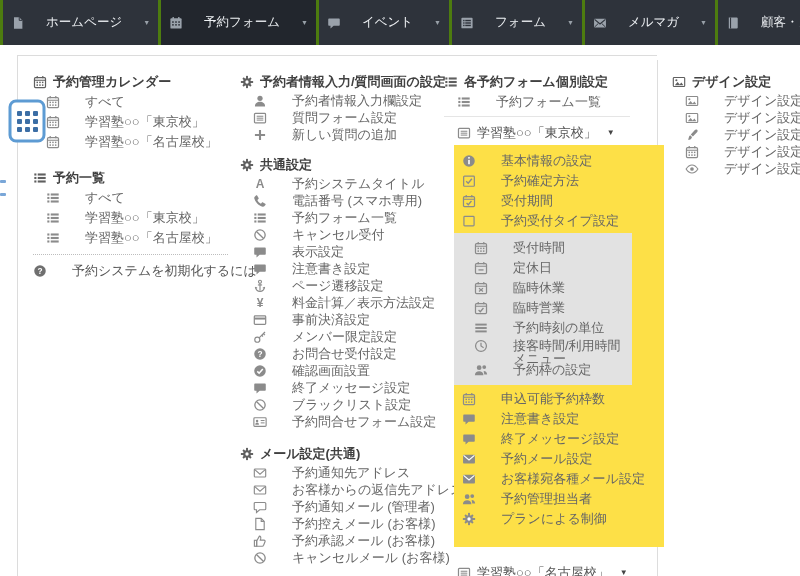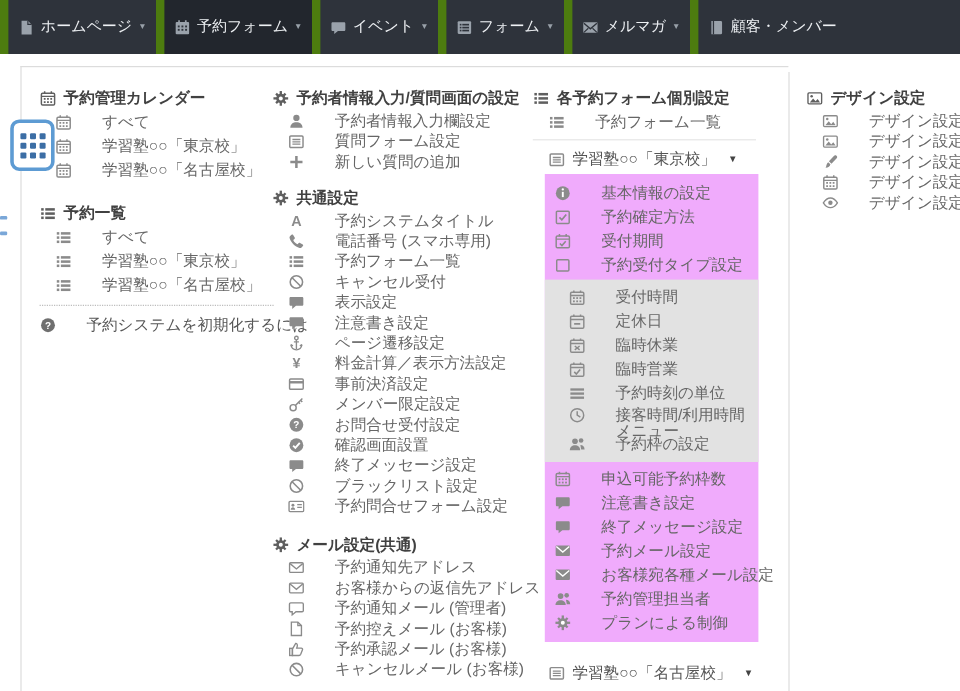--- a/index.html
+++ b/index.html
@@ -2,55 +2,55 @@
 <html><head>
 <meta charset="utf-8">
 <style>
   html,body{margin:0;padding:0;}
   #screen{position:relative;width:800px;height:576px;overflow:hidden;background:#fff;
     font-family:"Liberation Sans","DejaVu Sans",sans-serif;-webkit-font-smoothing:antialiased;}
   
   #navbar{position:absolute;left:0;top:0;width:800px;height:45px;background:#2e333b;display:flex;align-items:stretch;z-index:30;}
   #brand{display:flex;align-items:center;padding:0 8px 0 6px;cursor:pointer;}
   #brand .btxt{color:#f4f6f8;font-size:12.5px;font-weight:bold;letter-spacing:.5px;margin-left:7px;}
-  .nav-item{display:flex;align-items:center;padding:0 8px;border-left:7px solid #4d7c0f;cursor:pointer;}
+  .nav-item{display:flex;align-items:center;padding:0 8px;border-left:3px solid #4d7c0f;cursor:pointer;gap:16px;}
   .nav-item.active{background:#22262d;}
   .nav-item svg{width:14px;height:14px;color:#9aa2ab;flex:none;}
   .nav-item .nlb{color:#eef1f4;font-size:12.5px;margin:0 5px 0 5px;white-space:nowrap;}
   .caret{color:#98a0a8;font-size:7px;line-height:1;}
   
   #leftline{position:absolute;left:17px;top:55px;bottom:0;width:1px;background:#dcdcdc;}
   #topline{position:absolute;left:17px;top:55px;width:640px;height:1px;background:#dcdcdc;}
   #vdivider{position:absolute;left:657px;top:60px;bottom:0;width:1px;background:#ddd;}
   #bluecal{position:absolute;left:8px;top:97px;z-index:5;}
   .bfrag{position:absolute;left:0;width:6px;height:3px;background:#7aa7d8;border-radius:1px;}
   
   .col{position:absolute;top:72px;z-index:10;}
   #col1{left:33px;width:200px;}
-  #col2{left:227px;width:218px;}
+  #col2{left:240px;width:218px;}
   #col3{left:444px;width:190px;}
   #col4{left:672px;width:150px;}
   .row{display:flex;align-items:center;height:17px;font-size:13px;color:#666;cursor:pointer;white-space:nowrap;gap:19px;}
   .row .ic{width:14px;height:14px;margin-right:6px;color:#8b8b8b;flex:none;}
   .row .tic{width:14px;margin-right:6px;color:#8b8b8b;font-size:12px;font-weight:bold;text-align:center;flex:none;}
   .hdr{display:flex;align-items:center;height:20px;font-size:13px;font-weight:bold;color:#414141;white-space:nowrap;cursor:default;}
   .hdr .ic{width:14px;height:14px;margin-right:6px;color:#5f5f5f;flex:none;}
   #col1 .row{height:20px;}
   #col1 .sub, #col2 .sub, #col4 .sub{margin-left:13px;}
   .mt12{margin-top:12px;} .mt14{margin-top:14px;} .mt16{margin-top:16px;}
   .dotted{border-top:1px dotted #bdbdbd;height:0;width:195px;margin-top:6px;}
   #col1 .foot{margin-top:6px;color:#555;}
   #col1 .foot .ic{color:#6f6f6f;}
   
   #col3 .row{height:20px;}
   .hline{height:1px;background:#e5e5e5;width:186px;margin:4px 0;}
   .school{display:flex;align-items:center;height:24px;font-size:13px;color:#555;cursor:pointer;white-space:nowrap;margin-left:13px;}
   .school .ic{width:14px;height:14px;margin-right:6px;color:#8b8b8b;flex:none;}
   .school .caret{color:#444;font-size:8px;margin-left:10px;}
-  .gbox{background:#f0abfc;margin-left:10px;width:178px;padding:6px 0 6px 8px;box-sizing:border-box;}
+  .gbox{background:#fde047;margin-left:10px;width:210px;padding:6px 0 18px 8px;box-sizing:border-box;}
   .gbox .row{height:16px;}
   .gbox2{background:#e2e2e2;margin:2px 0 4px -8px;padding:5px 4px 5px 20px;width:178px;box-sizing:border-box;}
   .gbox2 .row{height:16px;}
   .row.wrap{height:auto;min-height:16px;align-items:flex-start;white-space:normal;line-height:13px;padding:1px 0;}
   .row.wrap .ic{margin-top:0;}
   .row.wrap .lb{display:block;}
   #defs{position:absolute;width:0;height:0;overflow:hidden;}
 </style>
 </head>
 <body>

